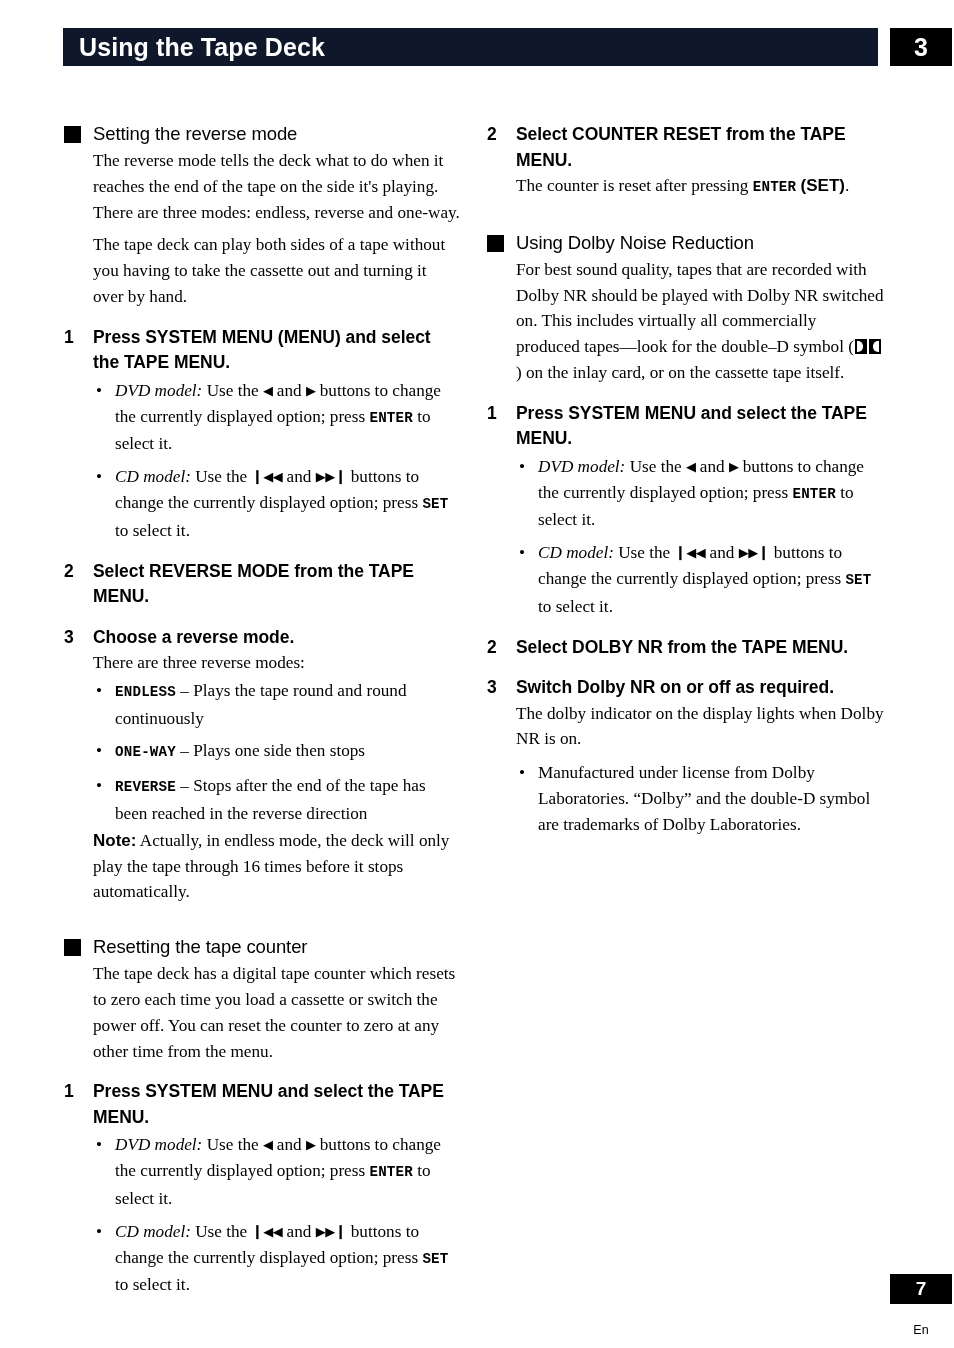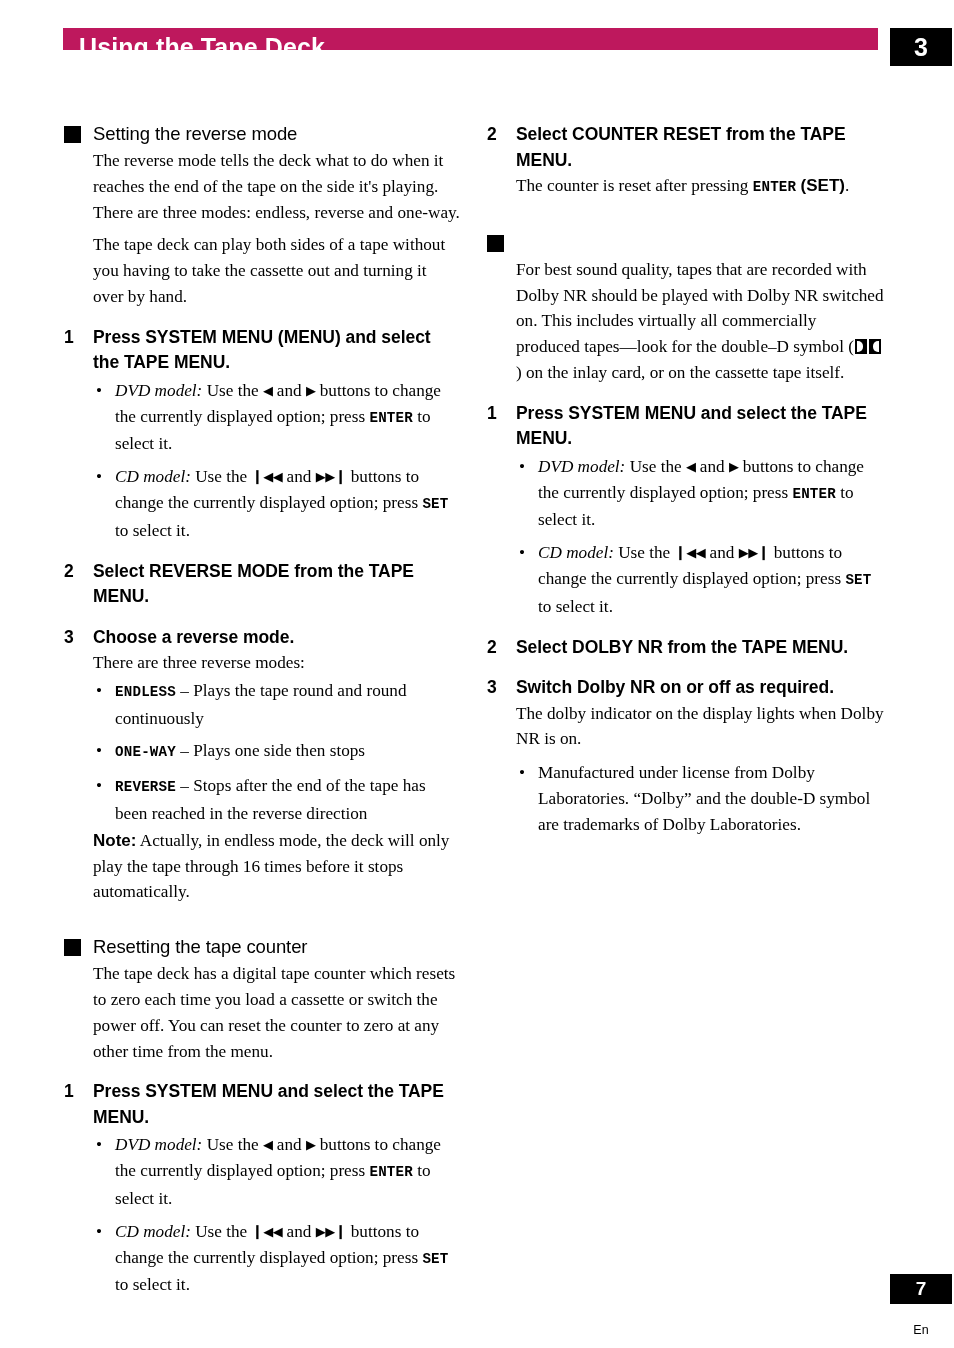--- a/index.html
+++ b/index.html
@@ -22,22 +22,22 @@
     left: 0px;
     top: 28px;
     width: 954px;
     height: 38px;
   }
   .header-bar {
     position: absolute;
     left: 63px;
     top: 0px;
     width: 815px;
-    height: 22px;
-    background: #be185d;
+    height: 38px;
+    background: #0f172a;
   }
   .header-title {
     position: absolute;
     left: 16px;
     top: 2px;
     color: #ffffff;
     font-family: "Liberation Sans", "DejaVu Sans", sans-serif;
     font-weight: bold;
     font-size: 25px;
     letter-spacing: 0.1px;
@@ -372,20 +372,21 @@
     <span class="step-title">Select COUNTER RESET from the TAPE MENU.</span>
   </div>
   <p class="step-body">
     <span>The counter is reset after pressing</span>
     <span class="kbd">ENTER</span>
     <span class="kbd-big">(SET)</span><span>.</span>
   </p>
 
   <div class="sec-head" style="margin-top:30px;">
     <span class="marker"></span>
+    <span class="sec-title">Using Dolby Noise Reduction</span>
   </div>
   <p class="body-p"><span>For best sound quality, tapes that are recorded with Dolby NR should be played with Dolby NR switched on. This includes virtually all commercially produced tapes—look for the double–D symbol (</span><span class="dolby"><span class="dblk a">
           <span class="inner"></span>
         </span><span class="dblk b">
           <span class="inner"></span>
         </span></span><span>) on the inlay card, or on the cassette tape itself.</span></p>
 
   <div class="step">
     <span class="num">1</span>
     <span class="step-title">Press SYSTEM MENU and select the TAPE MENU.</span>

